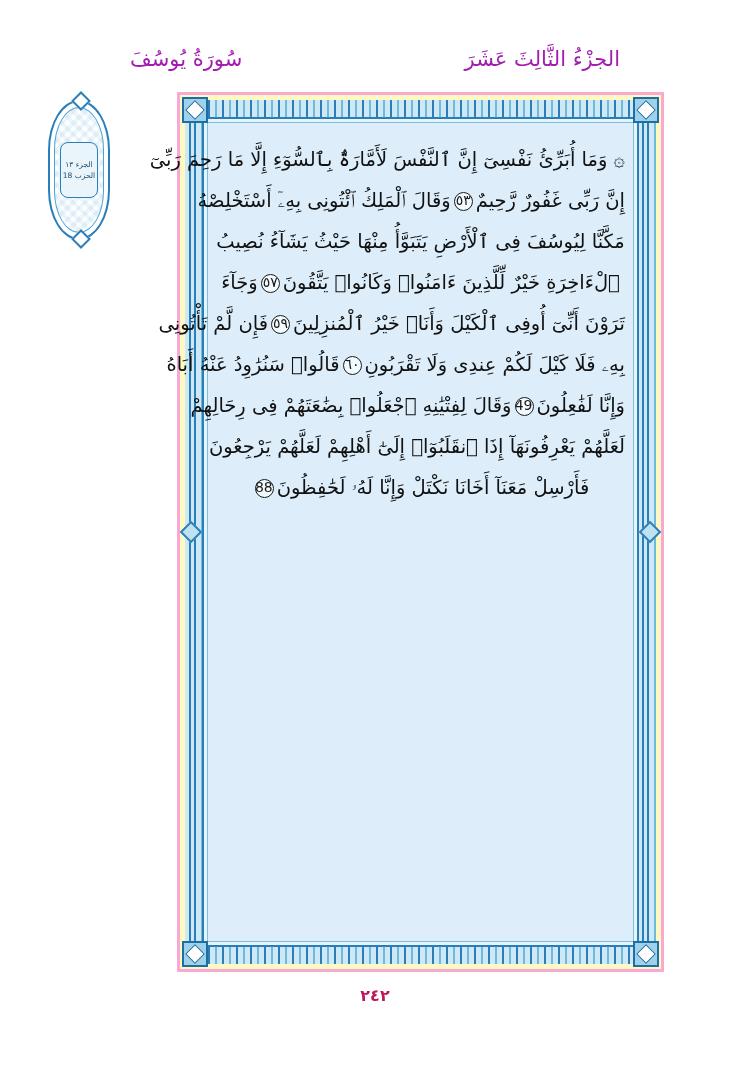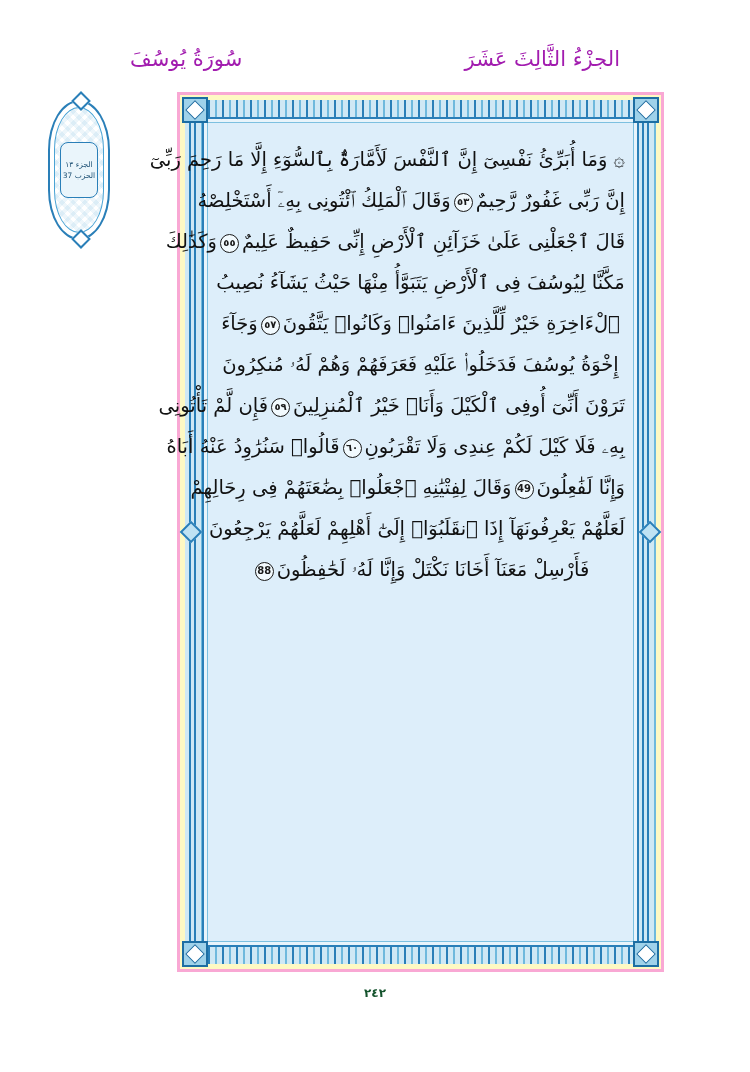--- a/index.html
+++ b/index.html
@@ -181,85 +181,82 @@
     color: #111111;
   }
   .ayah-line {
     font-size: 19.5px;
     line-height: 41px;
     white-space: nowrap;
     letter-spacing: 0px;
   }
   .ayah-num {
     display: inline-block;
-    font-size: 10px;
+    font-size: 14px;
     color: #1a1a1a;
     border: 1.3px solid #1a1a1a;
     border-radius: 50%;
     width: 17px;
     height: 17px;
     line-height: 15px;
     text-align: center;
     vertical-align: 2px;
     margin: 0 3px;
     background: #f2fafe;
-    font-weight: bold;
   }
 
   
   .page-number {
     position: absolute;
     left: 0;
     right: 0;
     top: 986px;
     text-align: center;
-    font-size: 12px;
+    font-size: 16px;
     font-weight: bold;
-    color: #14532d;
+    color: #be185d;
     letter-spacing: 1px;
   }
 </style>
 </head>
 <body>
 
 <div class="page-header">
   <div class="header-juz">الجزْءُ الثَّالِثَ عَشَرَ</div>
   <div class="header-surah">سُورَةُ يُوسُفَ</div>
 </div>
 
 <div class="side-medallion">
   <div class="mdl-outer"></div>
   <div class="mdl-inner"></div>
   <div class="mdl-tip top"></div>
   <div class="mdl-tip bottom"></div>
   <div class="mdl-core">
     <span>الجزء ١٣</span>
-    <span>الحزب 37</span>
+    <span>الحزب 18</span>
   </div>
 </div>
 
 <div class="quran-frame">
   <div class="frame-band"></div>
   <div class="frame-inner-line"></div>
   <div class="frame-inner-line2"></div>
 
   <div class="corner tl"></div>
   <div class="corner tr"></div>
   <div class="corner bl"></div>
   <div class="corner br"></div>
   <div class="edge-orn left"></div>
   <div class="edge-orn right"></div>
 
   <div class="quran-text" id="text-block">
       <div class="ayah-line"><span>۞ وَمَا أُبَرِّئُ نَفْسِىٓ إِنَّ ٱلنَّفْسَ لَأَمَّارَةٌۢ بِٱلسُّوٓءِ إِلَّا مَا رَحِمَ رَبِّىٓ</span></div>
       <div class="ayah-line"><span>إِنَّ رَبِّى غَفُورٌ رَّحِيمٌ</span><span class="ayah-num">٥٣</span><span>وَقَالَ ٱلْمَلِكُ ٱئْتُونِى بِهِۦٓ أَسْتَخْلِصْهُ</span></div>
-      <div class="ayah-line"><span>قَالَ ٱجْعَلْنِى عَلَىٰ خَزَآئِنِ ٱلْأَرْضِ إِنِّى حَفِيظٌ عَلِيمٌ</span><span class="ayah-num">٥٥</span><span>وَكَذَٰلِكَ</span></div>
       <div class="ayah-line"><span>مَكَّنَّا لِيُوسُفَ فِى ٱلْأَرْضِ يَتَبَوَّأُ مِنْهَا حَيْثُ يَشَآءُ نُصِيبُ</span></div>
       <div class="ayah-line"><span>ٱلْءَاخِرَةِ خَيْرٌ لِّلَّذِينَ ءَامَنُوا۟ وَكَانُوا۟ يَتَّقُونَ</span><span class="ayah-num">٥٧</span><span>وَجَآءَ</span></div>
-      <div class="ayah-line"><span>إِخْوَةُ يُوسُفَ فَدَخَلُوا۟ عَلَيْهِ فَعَرَفَهُمْ وَهُمْ لَهُۥ مُنكِرُونَ</span></div>
       <div class="ayah-line"><span>تَرَوْنَ أَنِّىٓ أُوفِى ٱلْكَيْلَ وَأَنَا۠ خَيْرُ ٱلْمُنزِلِينَ</span><span class="ayah-num">٥٩</span><span>فَإِن لَّمْ تَأْتُونِى</span></div>
       <div class="ayah-line"><span>بِهِۦ فَلَا كَيْلَ لَكُمْ عِندِى وَلَا تَقْرَبُونِ</span><span class="ayah-num">٦٠</span><span>قَالُوا۟ سَنُرَٰوِدُ عَنْهُ أَبَاهُ</span></div>
       <div class="ayah-line"><span>وَإِنَّا لَفَٰعِلُونَ</span><span class="ayah-num">49</span><span>وَقَالَ لِفِتْيَٰنِهِ ٱجْعَلُوا۟ بِضَٰعَتَهُمْ فِى رِحَالِهِمْ</span></div>
       <div class="ayah-line"><span>لَعَلَّهُمْ يَعْرِفُونَهَآ إِذَا ٱنقَلَبُوٓا۟ إِلَىٰٓ أَهْلِهِمْ لَعَلَّهُمْ يَرْجِعُونَ</span></div>
       <div class="ayah-line"><span>فَأَرْسِلْ مَعَنَآ أَخَانَا نَكْتَلْ وَإِنَّا لَهُۥ لَحَٰفِظُونَ</span><span class="ayah-num">88</span></div>
     </div>
 </div>
 
 <div class="page-number">٢٤٢</div>
 

